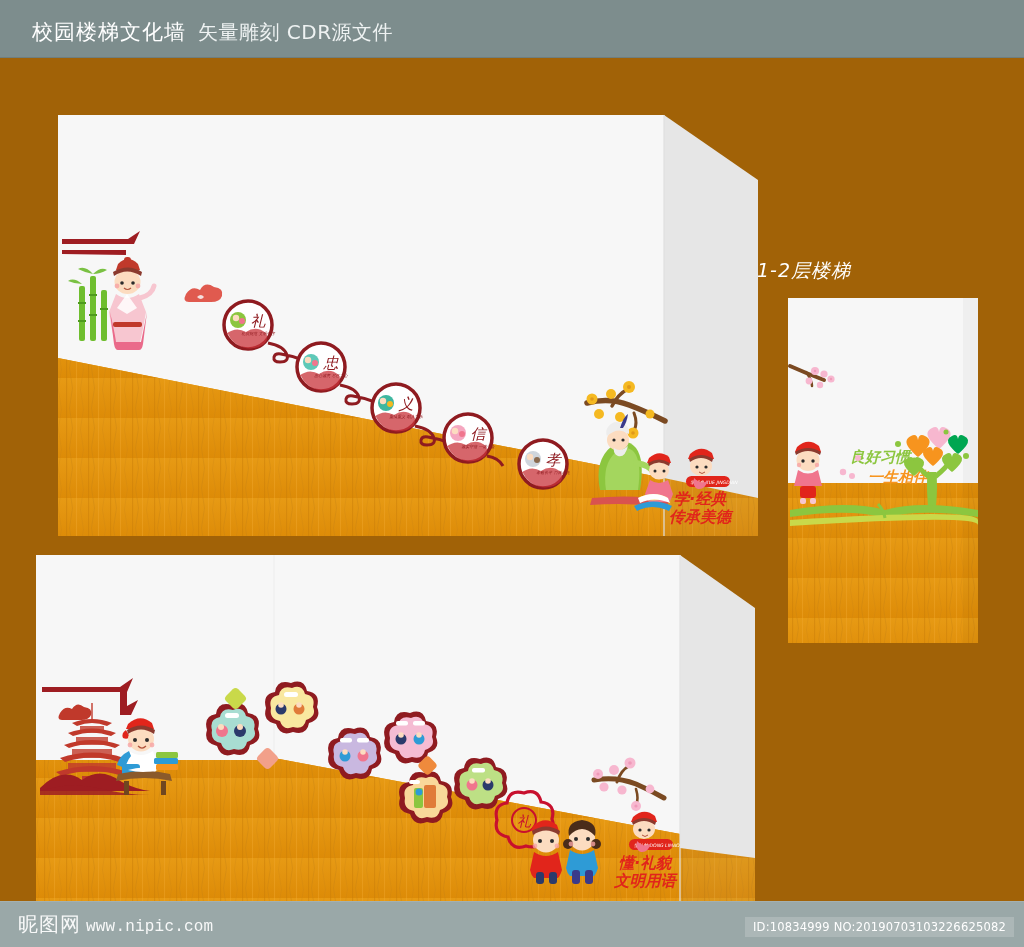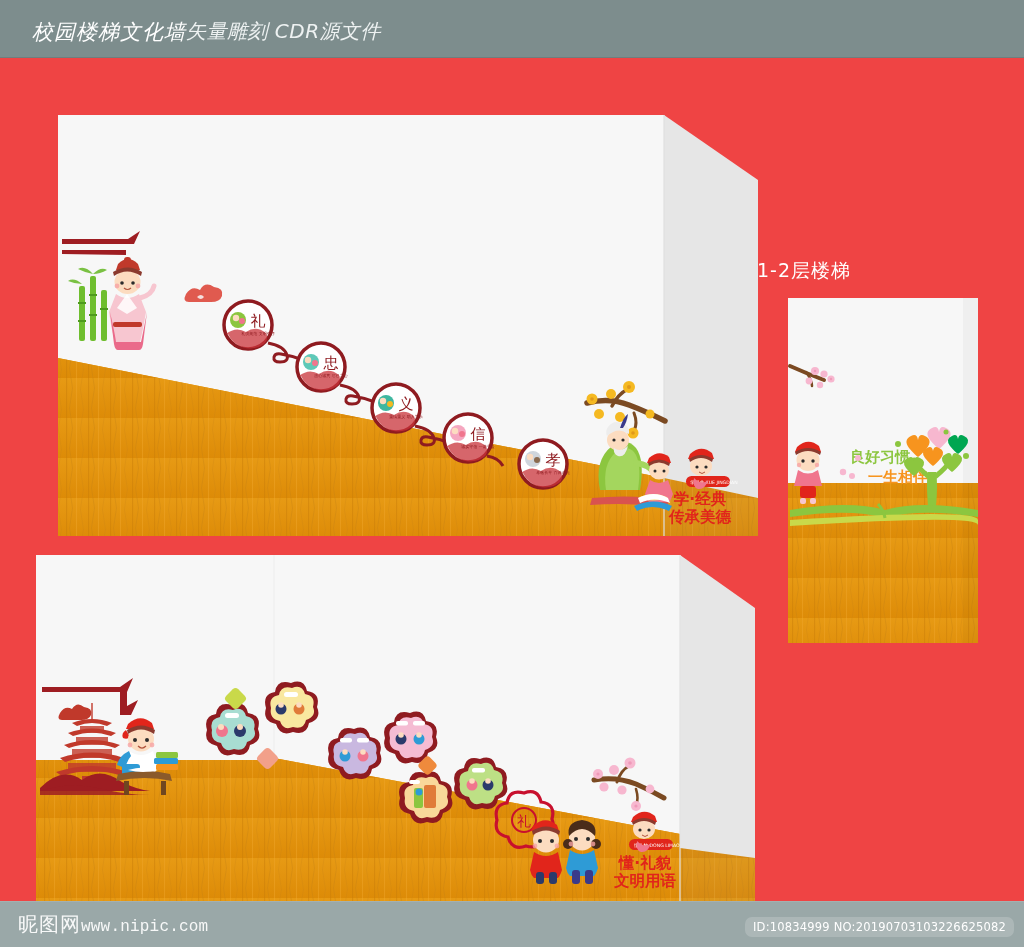--- a/index.html
+++ b/index.html
@@ -13,61 +13,59 @@
   }
   
   #header{
     position:absolute;left:0;top:0;width:1024px;height:58px;
     background:#7d8d8d;
     border-bottom:1px solid #6f7e7e;
     box-sizing:border-box;
   }
   #header .title-row{
     position:absolute;left:32px;top:18px;
-    display:flex;align-items:flex-start;gap:0;
+    display:flex;align-items:flex-end;gap:12px;
     white-space:nowrap;
-    font-style:italic;
   }
   #header .t-main{font-size:21px;color:#ffffff;letter-spacing:1px;}
   #header .t-sub{font-size:20px;color:#eef2f2;letter-spacing:.5px;}
 
   
   #canvas{
     position:absolute;left:0;top:58px;width:1024px;height:843px;
-    background:#ef4444;overflow:hidden;
+    background:#a16207;overflow:hidden;font-style:italic;
   }
 
   
   #floor-label{
     position:absolute;left:757px;top:200px;
     font-size:19px;color:#ffffff;letter-spacing:1px;
   }
 
   
   .deco{position:absolute;}
 
   
   #footer{
     position:absolute;left:0;top:901px;width:1024px;height:46px;
     background:#9aa8a8;
   }
   #watermark{
     position:absolute;left:18px;top:10px;
-    display:flex;align-items:baseline;
+    display:flex;align-items:baseline;gap:5px;
     color:#ffffff;opacity:.92;
   }
   #watermark .wm-cn{font-size:20px;letter-spacing:1px;}
   #watermark .wm-url{font-size:16px;letter-spacing:.2px;font-family:Liberation Mono, monospace;}
   #idbadge{
     position:absolute;right:10px;top:16px;
     background:rgba(255,255,255,.18);
     color:#ffffff;font-size:11.5px;
     padding:3px 8px;letter-spacing:.2px;
     white-space:nowrap;
-    border-radius:7px;
   }
   .sep-line{
     position:absolute;left:0;top:0;width:1024px;height:1px;
     background:rgba(255,255,255,.10);
   }
 </style>
 </head>
 <body>
 
 <div id="header">

